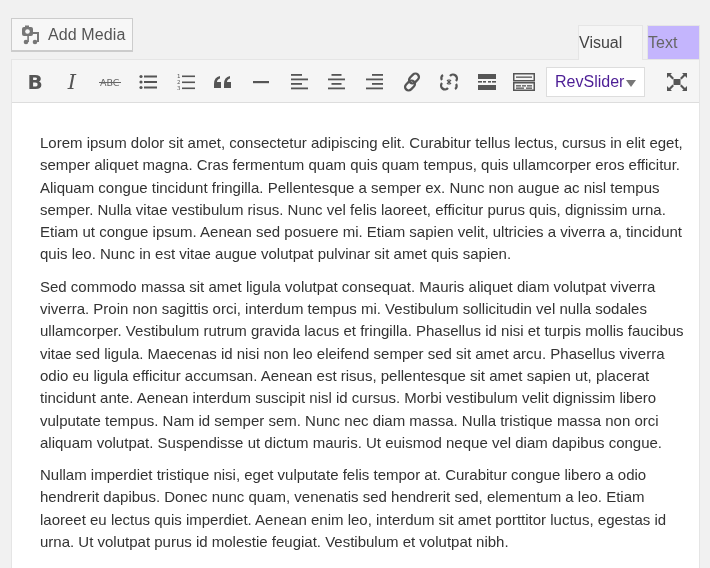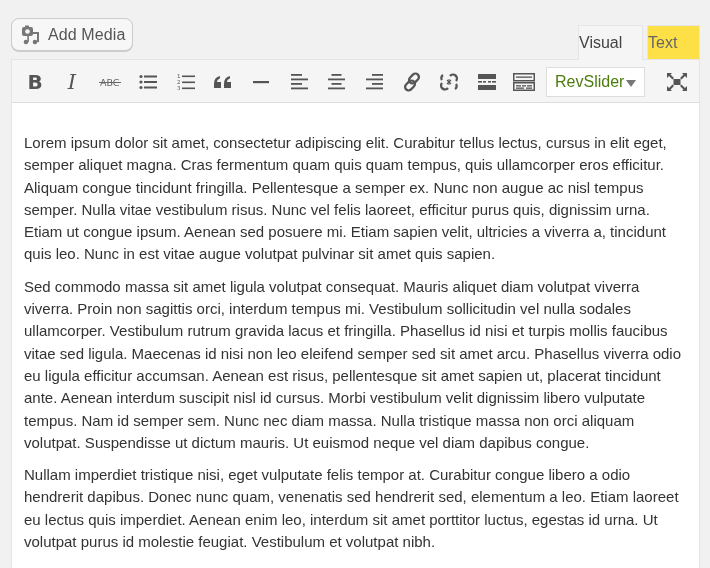--- a/index.html
+++ b/index.html
@@ -6,40 +6,40 @@
   html, body { width: 710px; height: 568px; overflow: hidden; }
   body {
     background: #f1f1f1;
     font-family: "Liberation Sans", "DejaVu Sans", sans-serif;
     color: #444;
     position: relative;
   }
   .add-media {
     position: absolute; left: 11px; top: 18px;
     width: 122px; height: 33px;
-    border: 1px solid #cccccc; border-radius: 8px;
+    border: 1px solid #cccccc; border-radius: 0;
     background: #f7f7f7;
     box-shadow: 0 1px 0 #cccccc;
     display: flex; align-items: center;
     padding-left: 9px;
     font-size: 16px; color: #555;
     cursor: pointer;
   }
   .add-media .icon { width: 20px; height: 20px; margin-right: 7px; display: inline-block; }
   .add-media .label { letter-spacing: 0.1px; }
 
   .tab {
     position: absolute; top: 25px; height: 35px;
     border: 1px solid #e5e5e5; border-bottom: none;
     font-size: 16px; color: #555;
     display: flex; align-items: center; justify-content: flex-start;
     cursor: pointer;
   }
   .tab.visual { left: 578px; width: 65px; background: #f5f5f5; color: #444; z-index: 3; height: 35px; }
-  .tab.text { left: 647px; width: 53px; background: #fde047; color: #666; }
+  .tab.text { left: 647px; width: 53px; background: #c4b5fd; color: #666; }
 
   .editor {
     position: absolute; left: 11px; top: 59px;
     width: 689px; height: 520px;
     border: 1px solid #e5e5e5;
     background: #fff;
   }
   .toolbar {
     position: absolute; left: 0; top: 0; right: 0; height: 43px;
     background: #f5f5f5;
@@ -51,34 +51,34 @@
     cursor: pointer; color: #555;
   }
   .tb-btn svg { display: block; }
   .tb-btn.bold { font-weight: bold; font-size: 20px; font-family: "DejaVu Sans", sans-serif; color: #555; }
   .tb-btn.italic { font-style: italic; font-size: 21px; font-family: "DejaVu Serif", serif; color: #555; }
 
   .select {
     position: absolute; left: 534px; top: 7px; width: 99px; height: 30px;
     background: #fff; border: 1px solid #dddddd;
     display: flex; align-items: center; padding-left: 8px;
-    font-size: 16px; color: #4d7c0f; cursor: pointer;
+    font-size: 16px; color: #4c1d95; cursor: pointer;
   }
   .select .caret {
     position: absolute; right: 8px; top: 12px;
     width: 0; height: 0;
     border-left: 5px solid transparent; border-right: 5px solid transparent;
     border-top: 7px solid #777;
   }
 
   .content {
     position: absolute; left: 12px; top: 72px; width: 664px;
     font-size: 15px; line-height: 22.3px; color: #333;
   }
-  .content p { margin-bottom: 10px; }
+  .content p { margin-bottom: 10px; margin-left: 16px; }
 </style>
 </head>
 <body>
 
 <div class="add-media">
   <span class="icon">
     <svg width="20" height="20" viewBox="0 0 20 20">
       <rect x="1" y="2" width="11" height="9" rx="2" fill="#777"></rect>
       <rect x="4" y="0.5" width="4" height="2.5" fill="#777"></rect>
       <circle cx="6.5" cy="6.5" r="2.3" fill="#f7f7f7"></circle>

